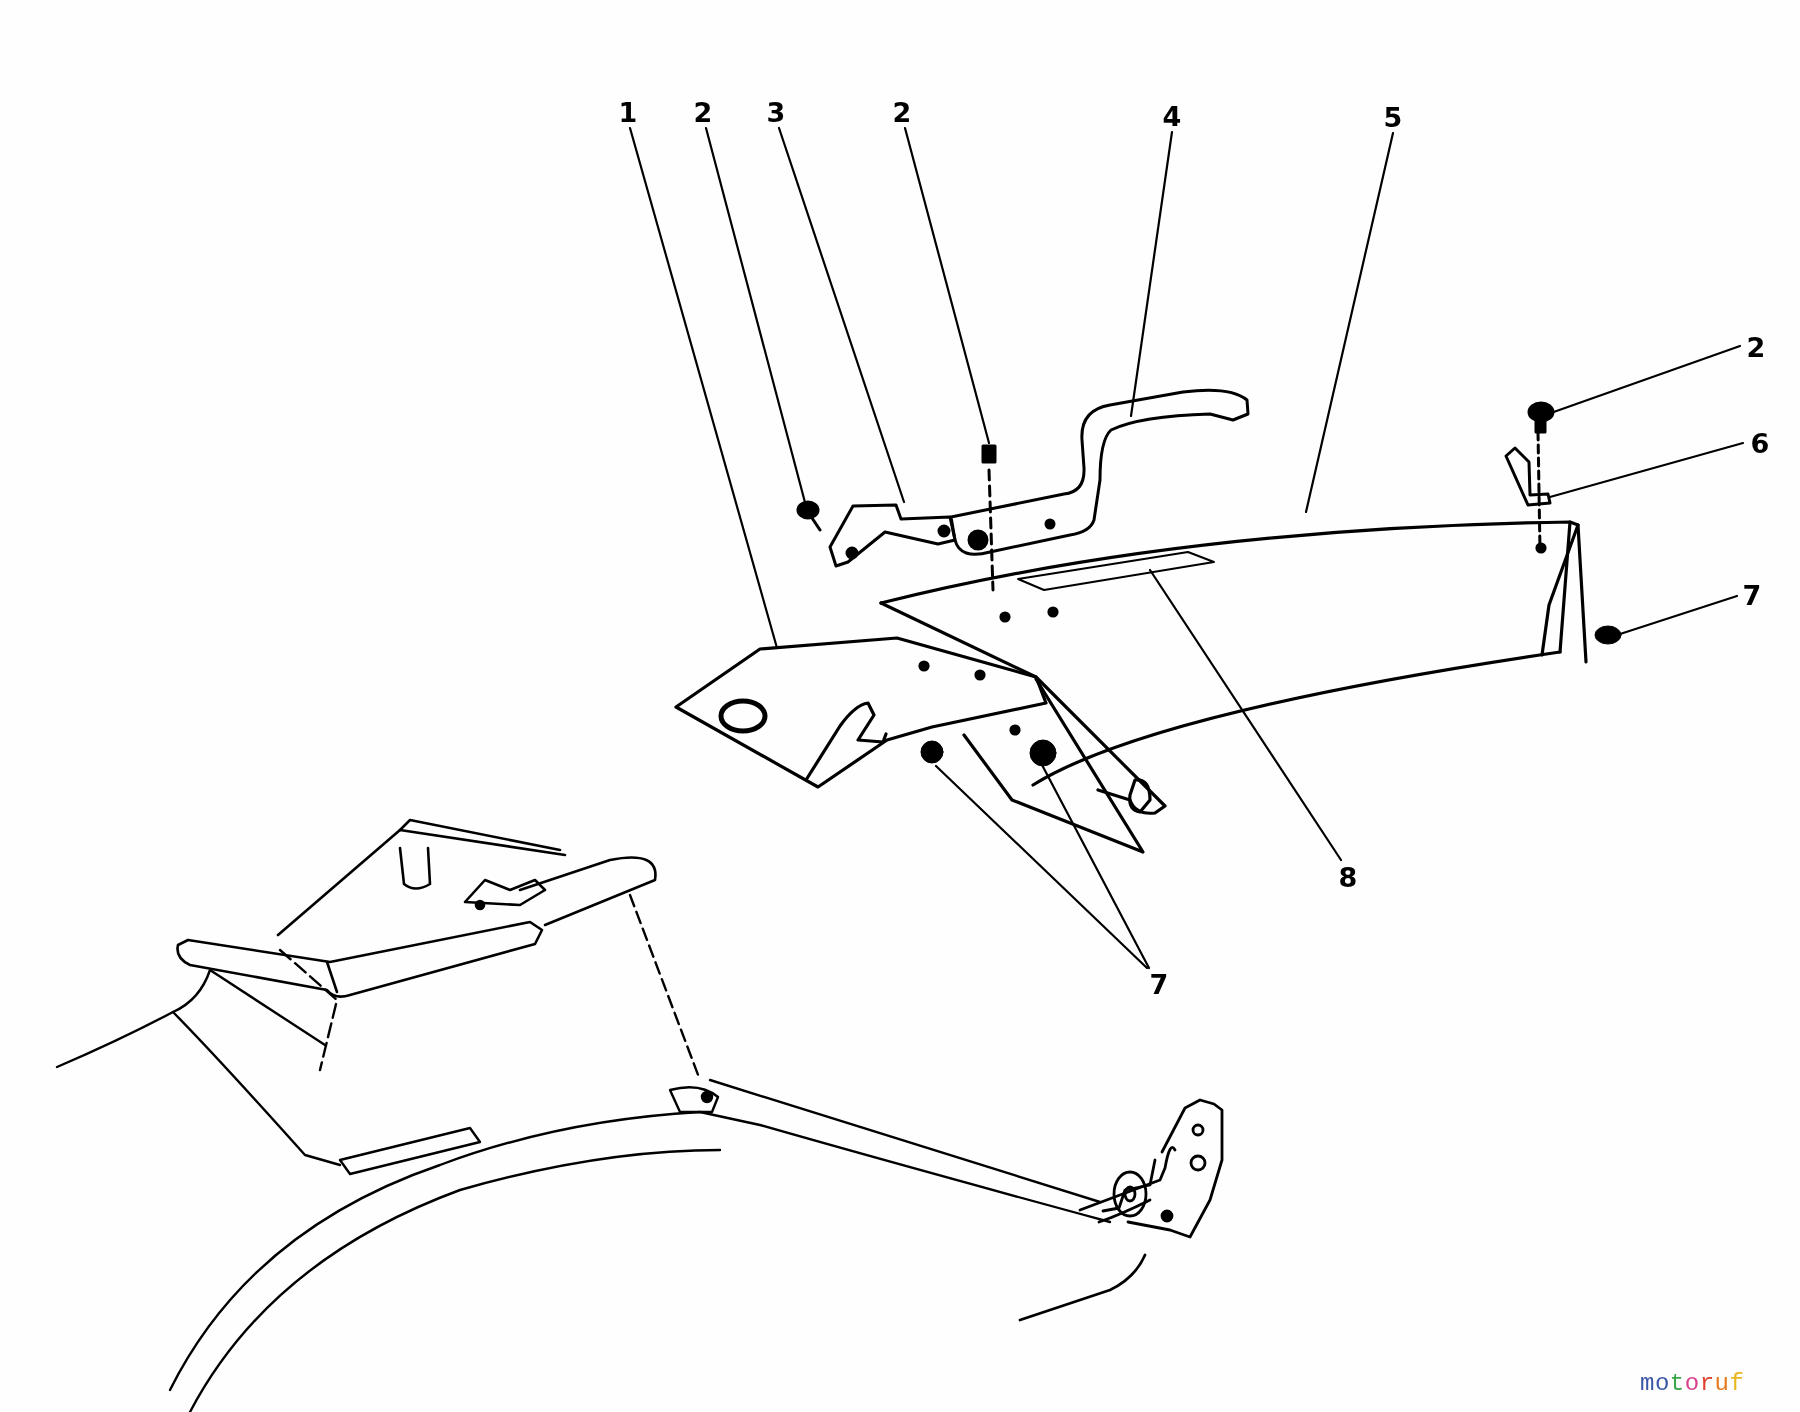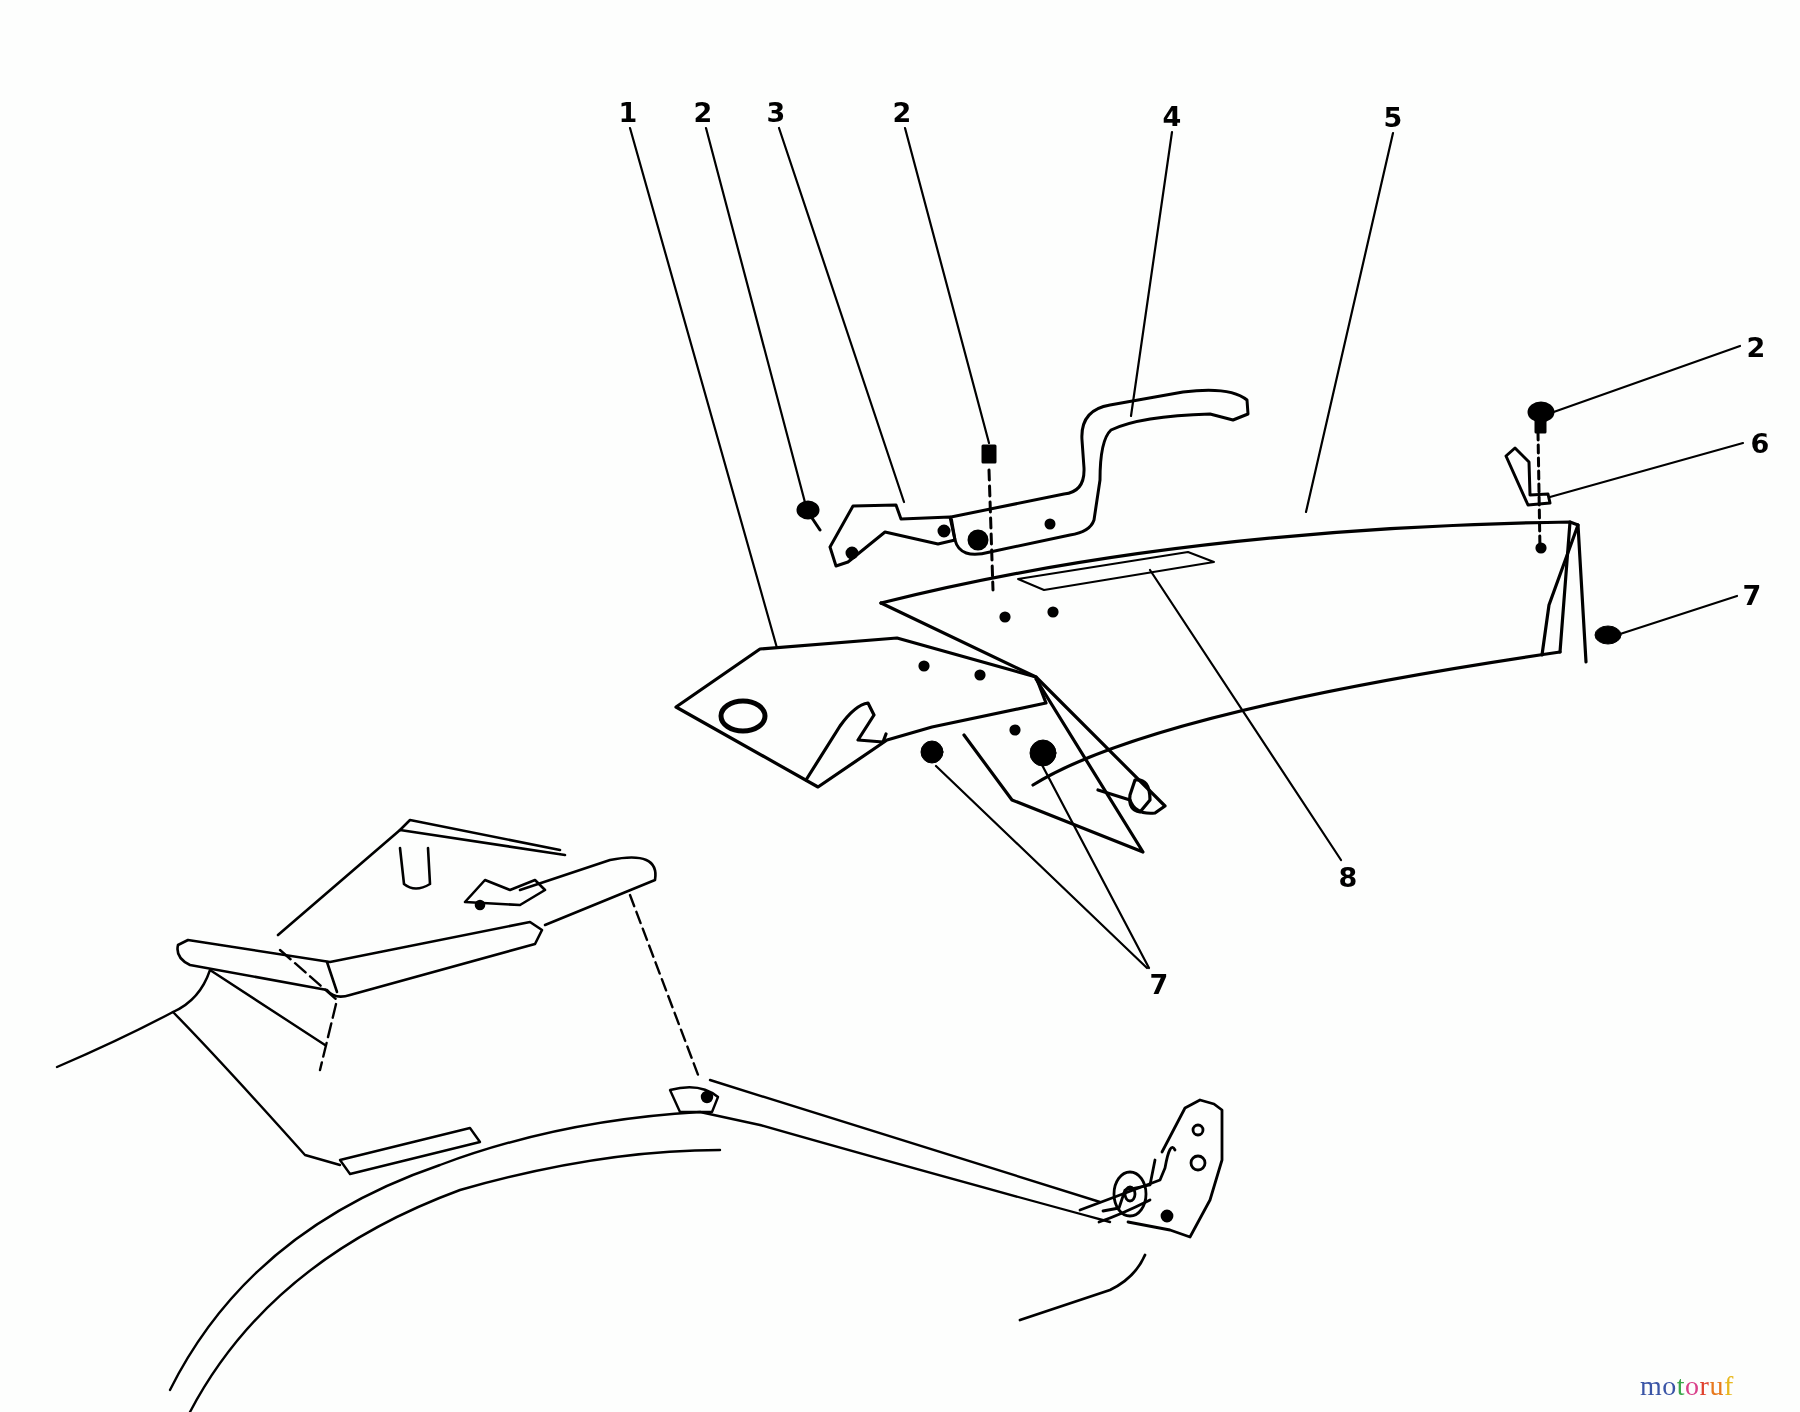--- a/index.html
+++ b/index.html
@@ -1,19 +1,19 @@
 <!DOCTYPE html>
 <html><head>
 <meta charset="utf-8">
 <style>
   html,body{margin:0;padding:0;background:#fdfefd;}
   body{width:1800px;height:1412px;position:relative;overflow:hidden;font-family:"Liberation Sans",sans-serif;}
   #diagram{position:absolute;left:0;top:0;width:1800px;height:1412px;}
   .callout{position:absolute;font-family:"DejaVu Sans",sans-serif;font-weight:bold;font-size:27px;color:#000;line-height:1;transform:translate(-50%,-50%);}
-  .wm{position:absolute;left:1640px;top:1370px;font-family:Liberation Serif, serif;font-size:28px;letter-spacing:0.5px;}
+  .wm{position:absolute;left:1640px;top:1370px;font-family:Liberation Mono, monospace;font-size:24px;letter-spacing:0.5px;}
   .wm span{display:inline-block;}
 </style>
 </head>
 <body>
 
 <svg id="diagram" viewBox="0 0 1800 1412" xmlns="http://www.w3.org/2000/svg" fill="none" stroke="#000" stroke-linecap="round" stroke-linejoin="round">
 
   <g stroke-width="2.2">
     <line x1="630" y1="128" x2="777" y2="648"></line>
     <line x1="706" y1="128" x2="807" y2="510"></line>

